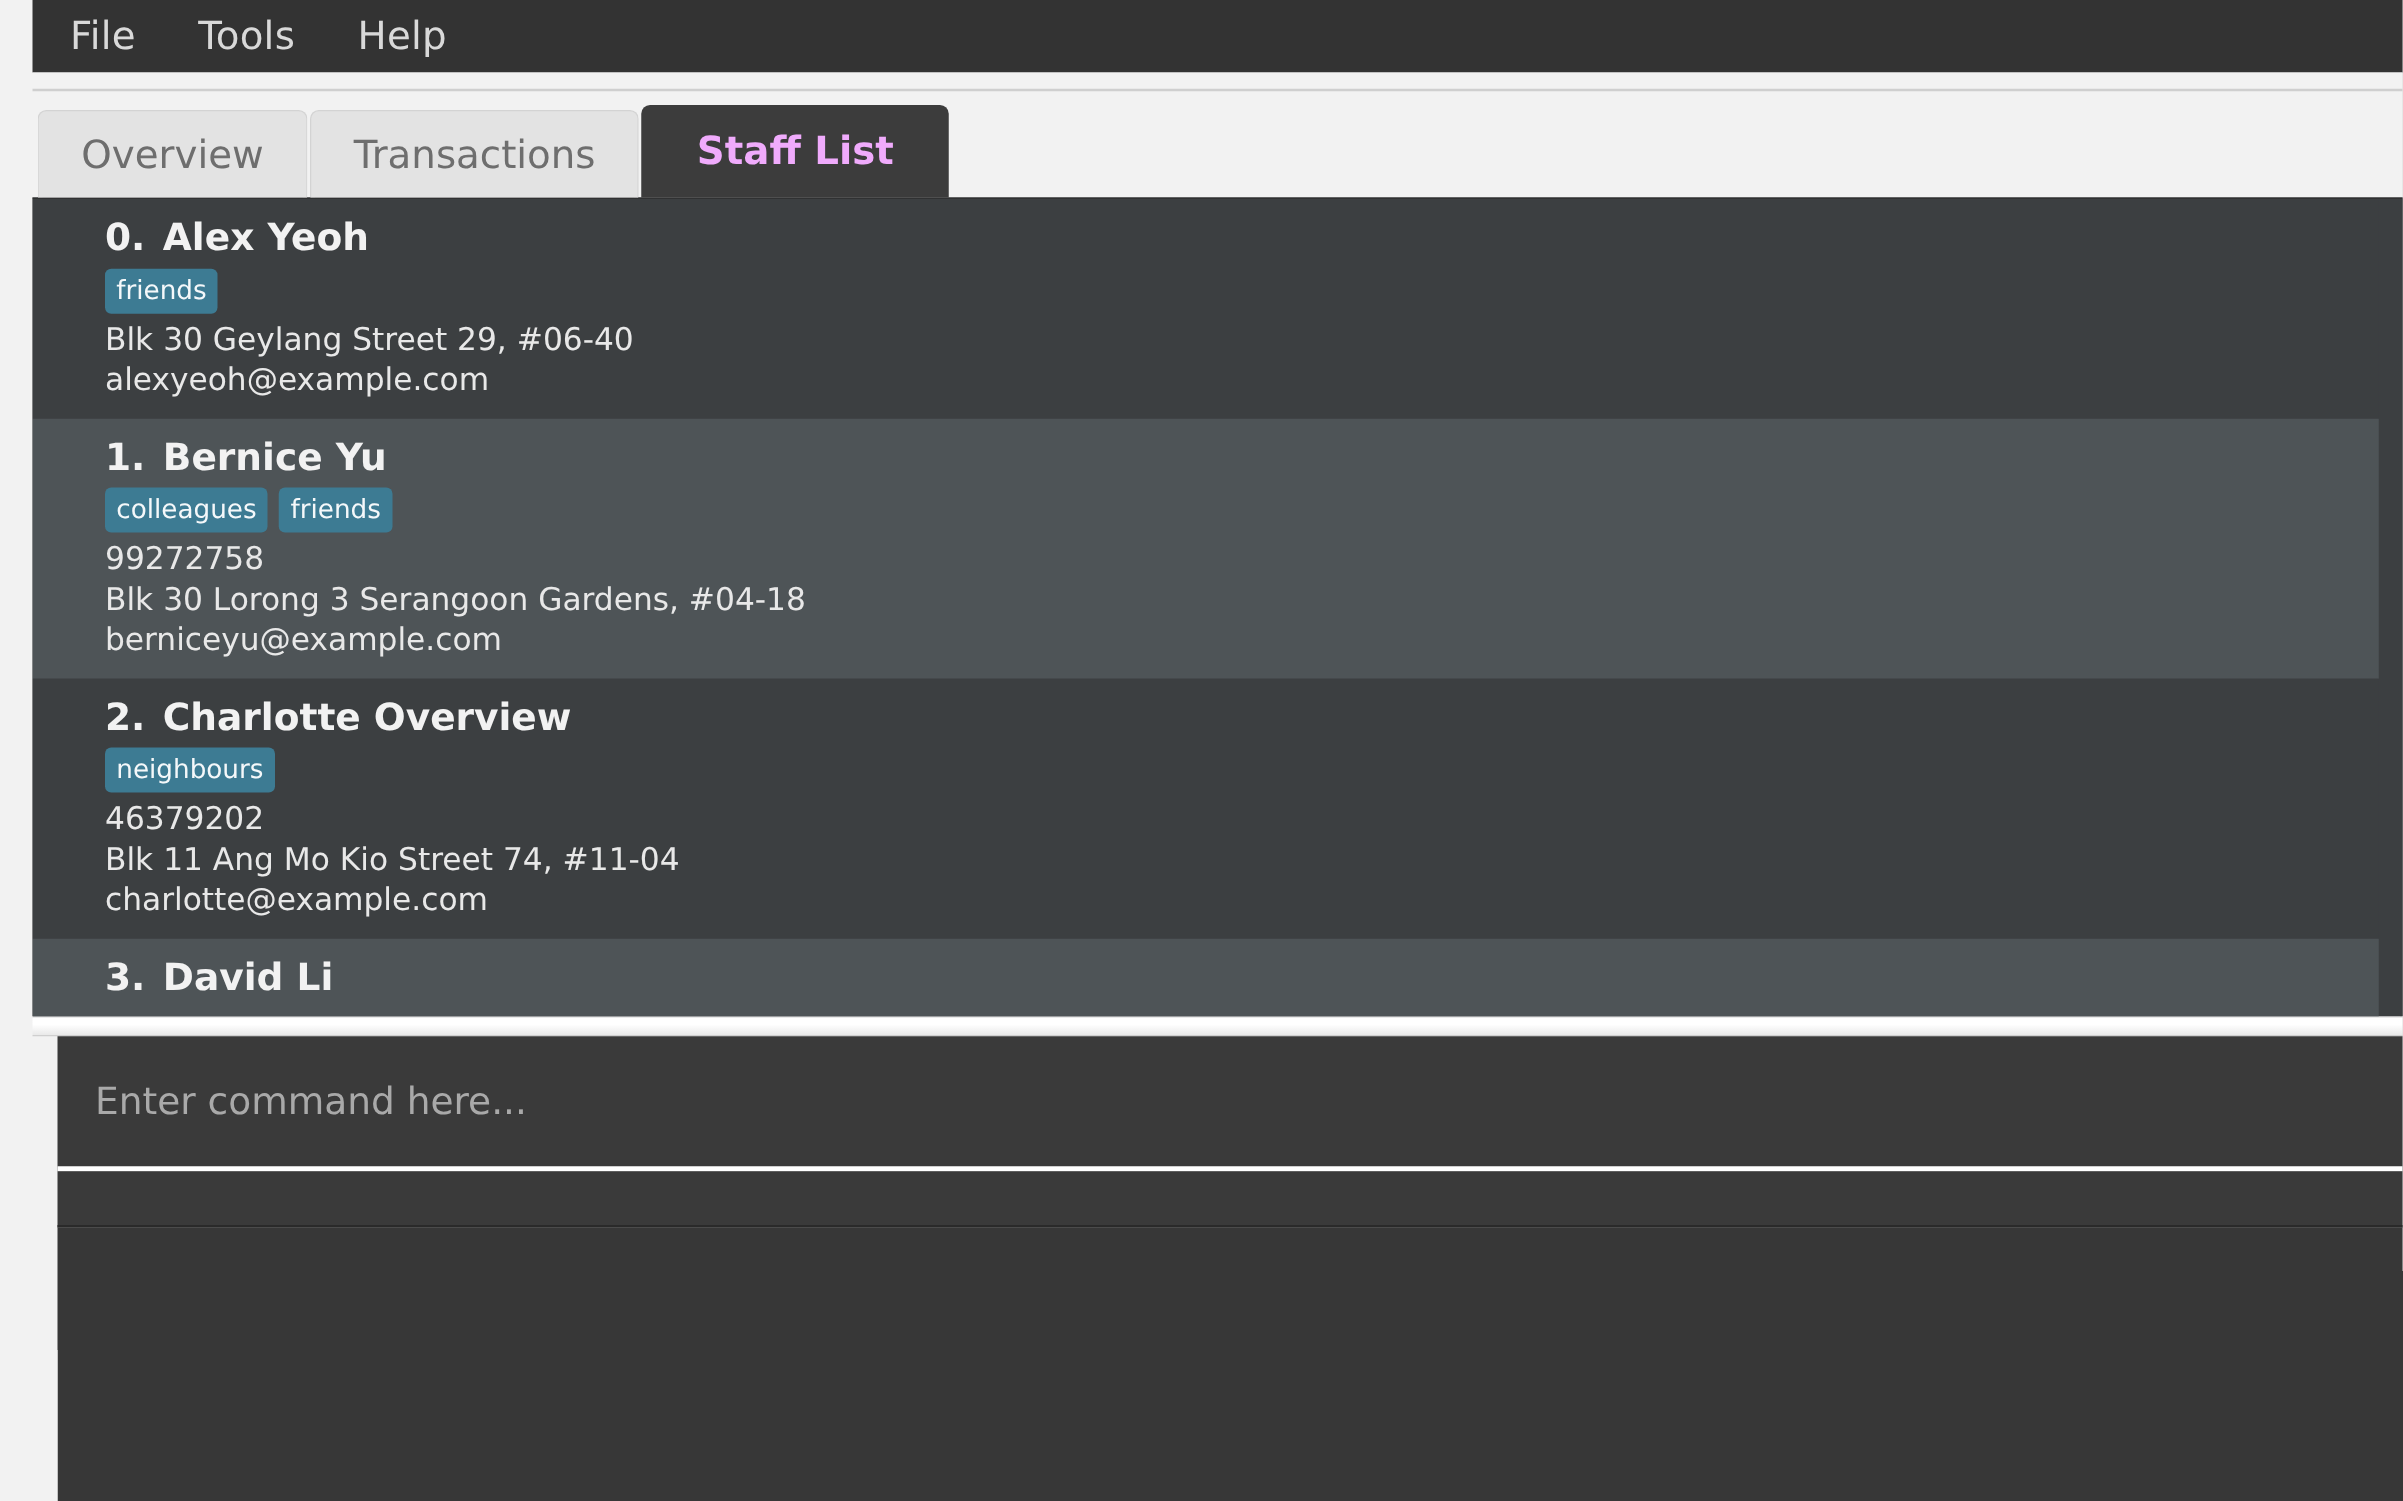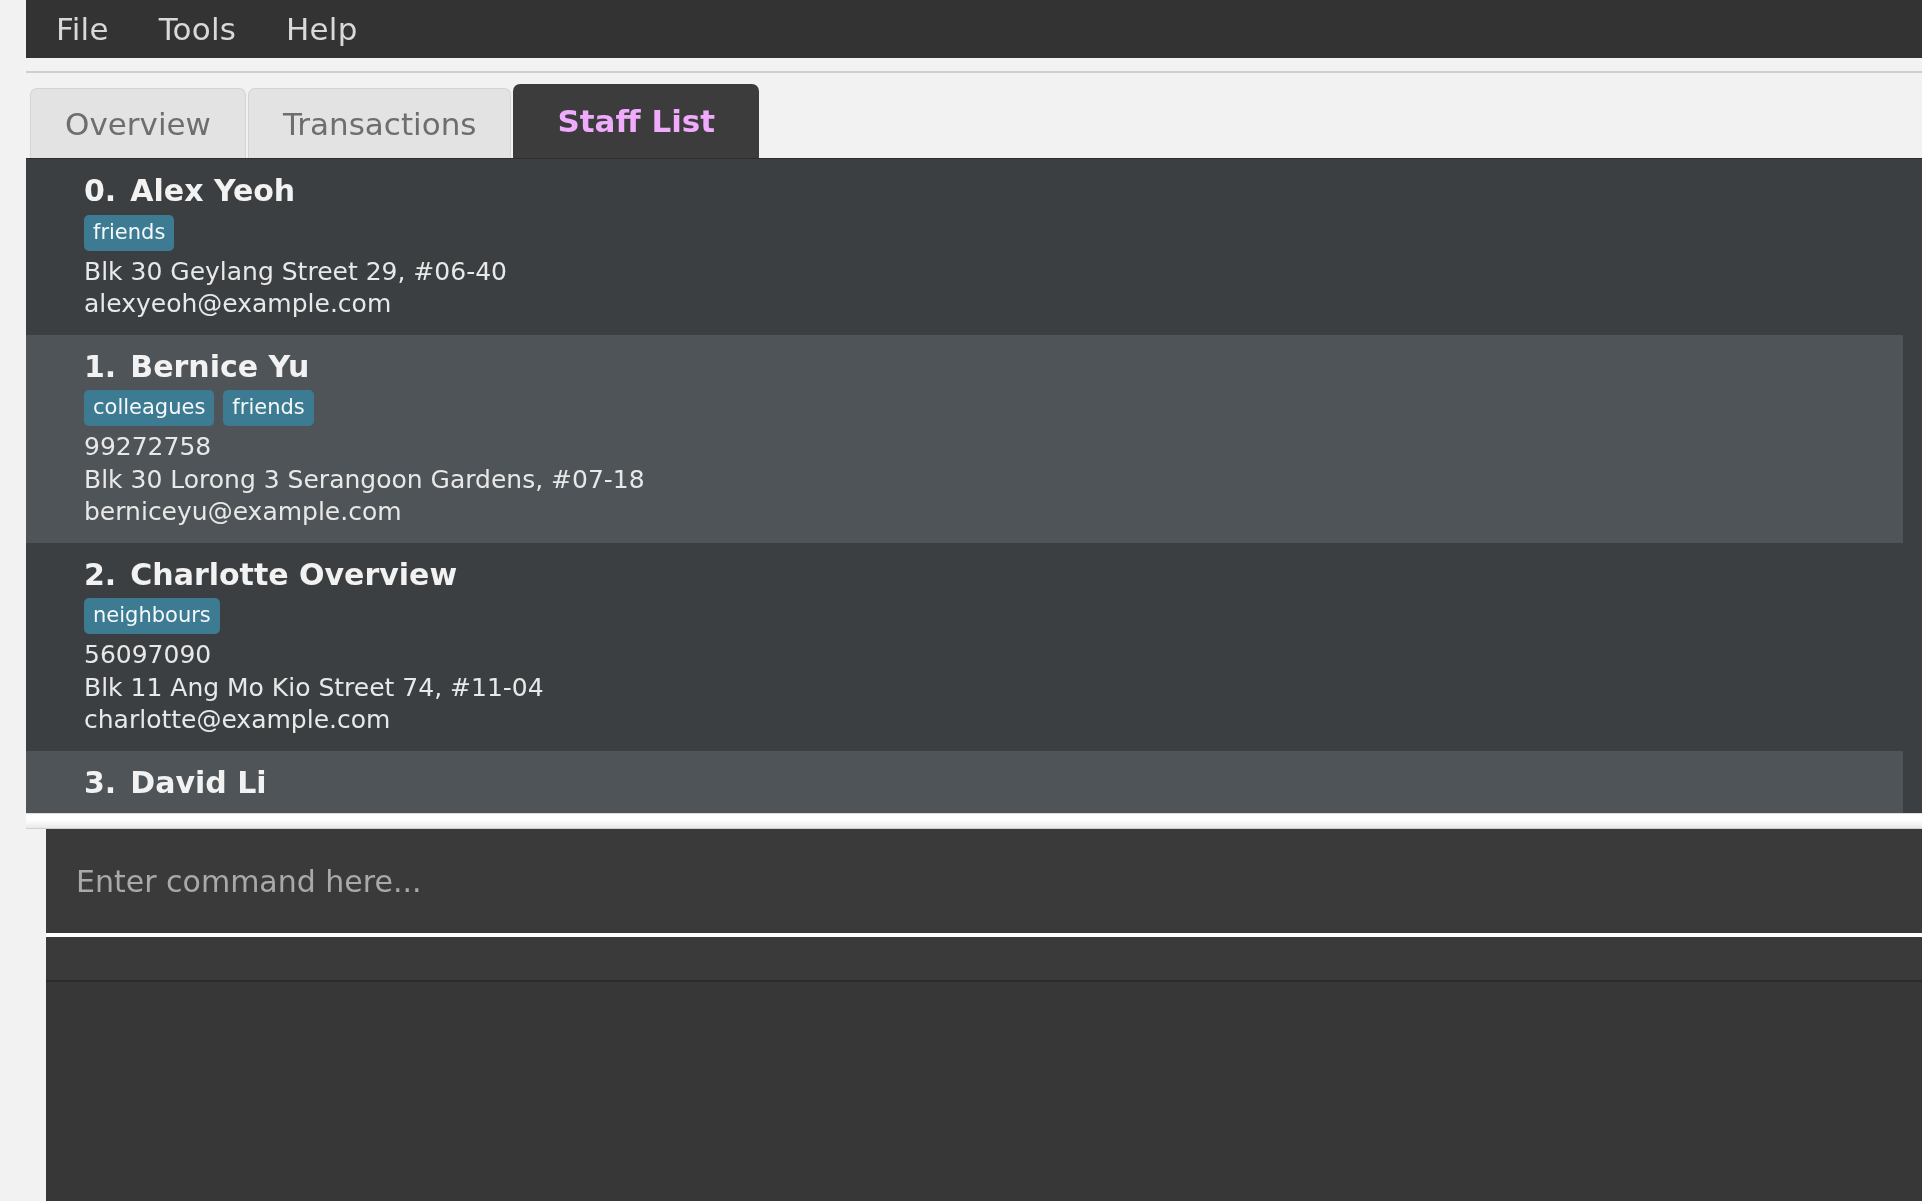--- a/index.html
+++ b/index.html
@@ -296,35 +296,35 @@
         <div class="card-inner">
           <div class="person-name">
             <span class="person-index">1.</span>
             <span>Bernice Yu</span>
           </div>
           <div class="tag-row">
             <span class="tag">colleagues</span>
             <span class="tag">friends</span>
           </div>
           <div class="detail-line">99272758</div>
-          <div class="detail-line">Blk 30 Lorong 3 Serangoon Gardens, #07-18</div>
+          <div class="detail-line">Blk 30 Lorong 3 Serangoon Gardens, #04-18</div>
           <div class="detail-line">berniceyu@example.com</div>
         </div>
       </div>
 
       <div class="person-card bg-a">
         <div class="card-inner">
           <div class="person-name">
             <span class="person-index">2.</span>
             <span>Charlotte Overview</span>
           </div>
           <div class="tag-row">
             <span class="tag">neighbours</span>
           </div>
-          <div class="detail-line">56097090</div>
+          <div class="detail-line">46379202</div>
           <div class="detail-line">Blk 11 Ang Mo Kio Street 74, #11-04</div>
           <div class="detail-line">charlotte@example.com</div>
         </div>
       </div>
 
       <div class="person-card bg-b">
         <div class="card-inner">
           <div class="person-name">
             <span class="person-index">3.</span>
             <span>David Li</span>

